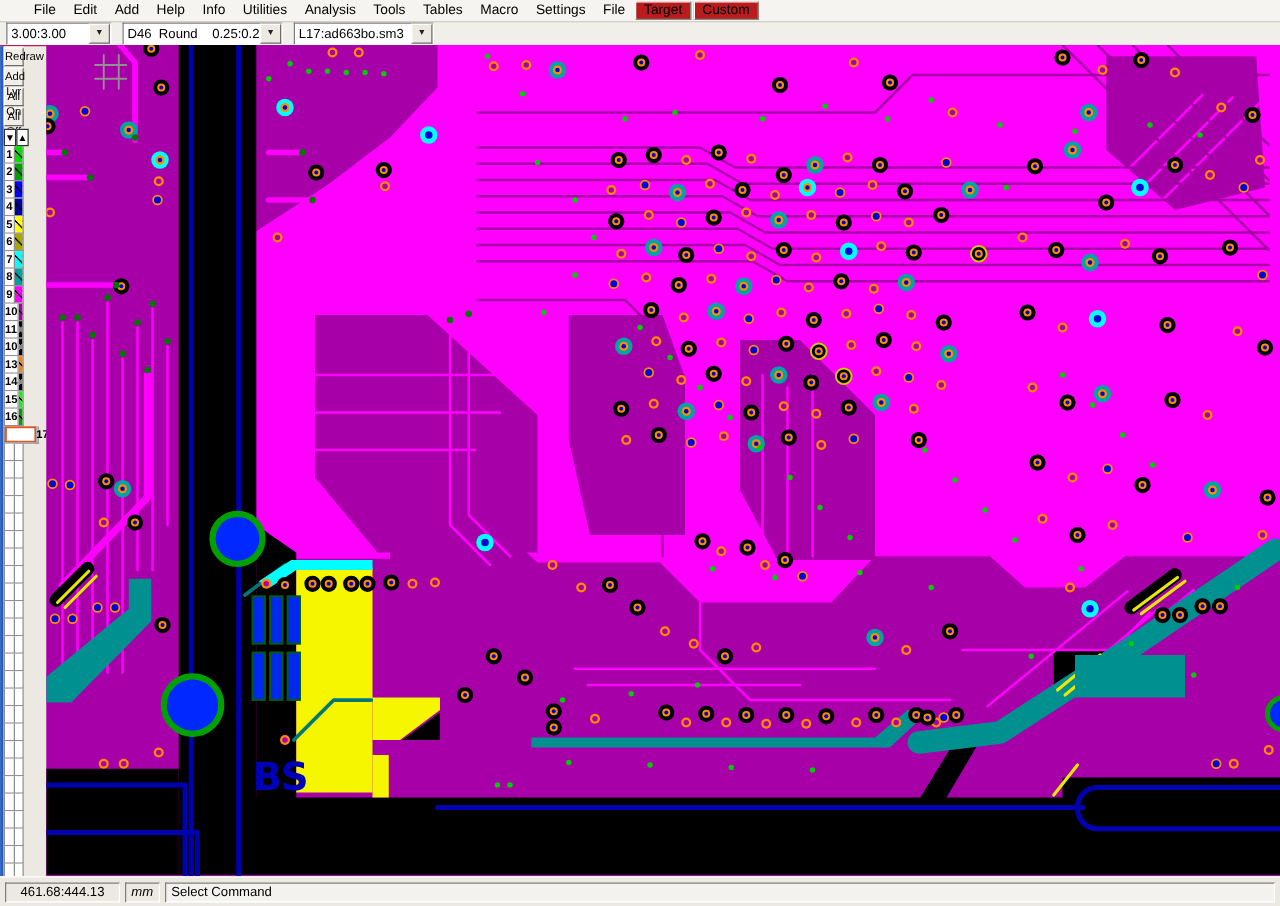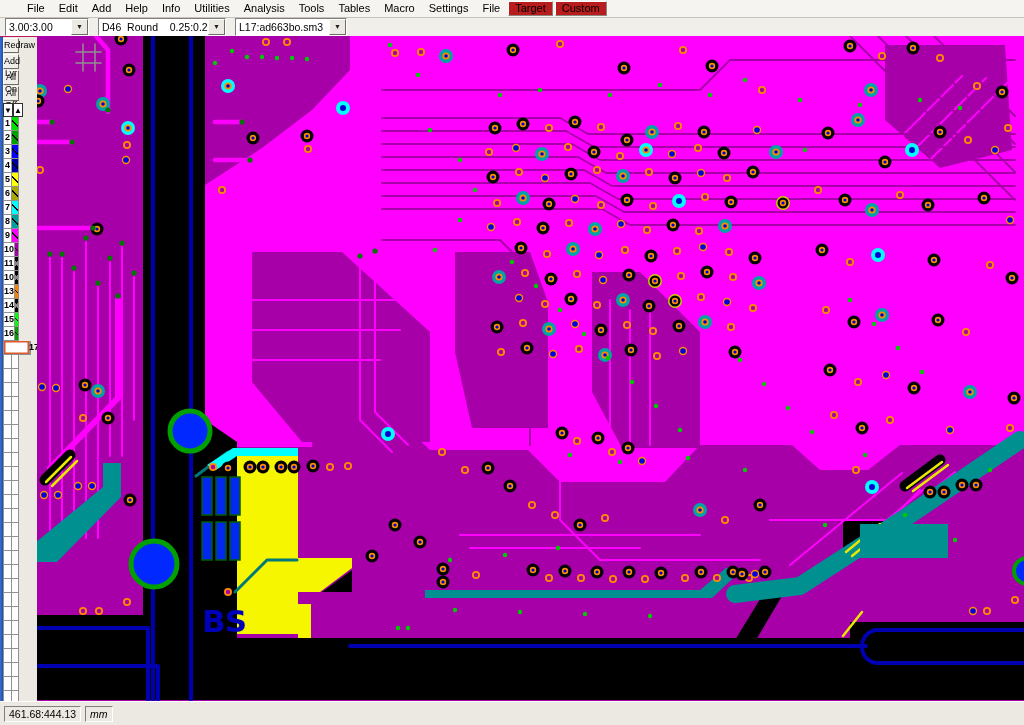--- a/index.html
+++ b/index.html
@@ -32,21 +32,21 @@
   .lnum.sel{box-shadow:inset 0 0 0 1.5px #e05828;padding-left:25px;}
   .lsw{width:15px;box-sizing:border-box;border-right:1px solid #909090;border-bottom:1px solid #909090;}
   
   .canvas{position:absolute;top:36px;left:37px;right:0;bottom:23px;background:#a800a8;overflow:hidden;}
   .canvas svg{position:absolute;top:0;left:0;width:100%;height:100%;}
   
   .statusbar{position:absolute;bottom:0;left:0;right:0;height:23px;background:#ece9e2;
              border-top:1px solid #fff;display:flex;align-items:center;gap:4px;padding:0 4px;font-size:10.5px;}
   .sbox{height:16px;line-height:15px;border:1px solid;border-color:#7f7f7f #fff #fff #7f7f7f;
         background:#ece9e2;padding:0 4px;box-sizing:border-box;}
-  .sbox.coords{width:77px;text-align:center;}
+  .sbox.coords{width:92px;text-align:center;}
   .sbox.units{width:28px;font-style:italic;}
   .sbox.msg{flex:1;background:#f4f2ee;}
 </style>
 </head>
 <body>
 
 <div class="menubar">
     <span class="menu-item">File</span>
     <span class="menu-item">Edit</span>
     <span class="menu-item">Add</span>
@@ -1062,13 +1062,14 @@
       <circle cx="250" cy="160" r="2.6" fill="#007800"></circle>
       <circle cx="360" cy="256" r="2.6" fill="#007800"></circle>
       <circle cx="375" cy="251" r="2.6" fill="#007800"></circle>
       <text x="202" y="632" fill="#0000b8" font-size="31" font-weight="bold" font-family="&quot;DejaVu Sans&quot;, sans-serif" letter-spacing="-1">BS</text>
     </svg>
 </div>
 
 <div class="statusbar">
   <div class="sbox coords">461.68:444.13</div>
   <div class="sbox units">mm</div>
+  <div class="sbox msg">Select Command</div>
 </div>
 
 </body></html>

